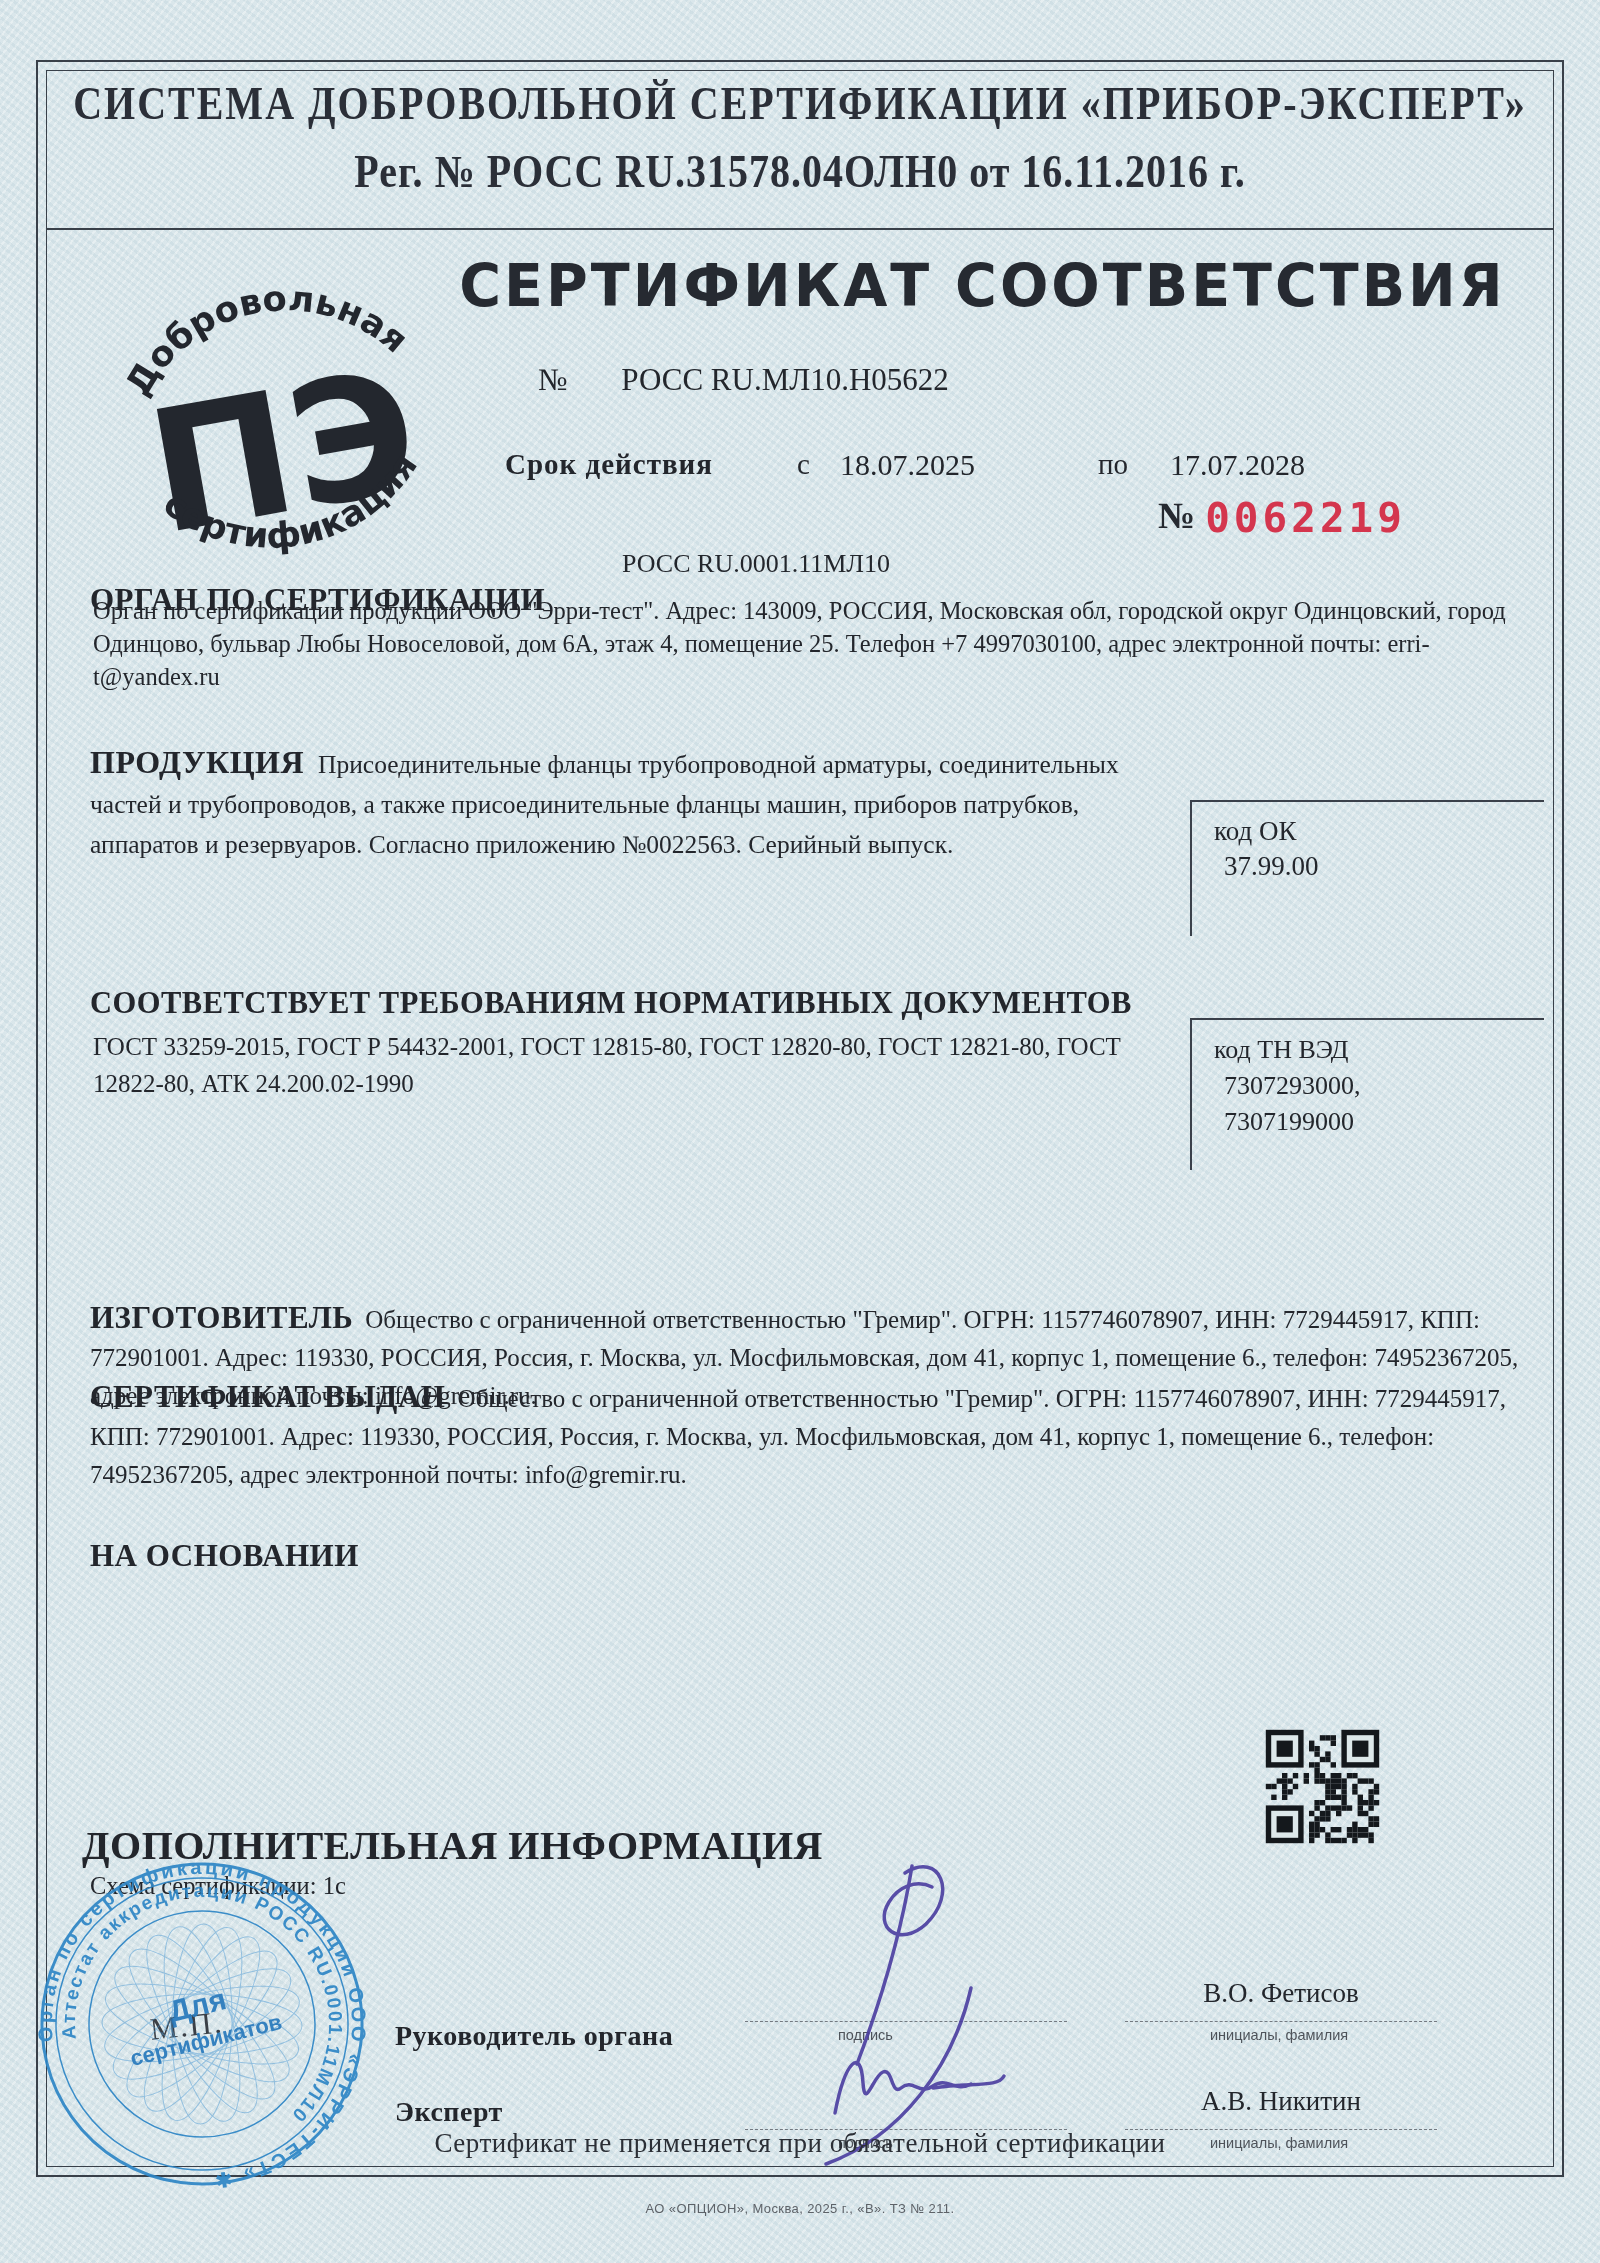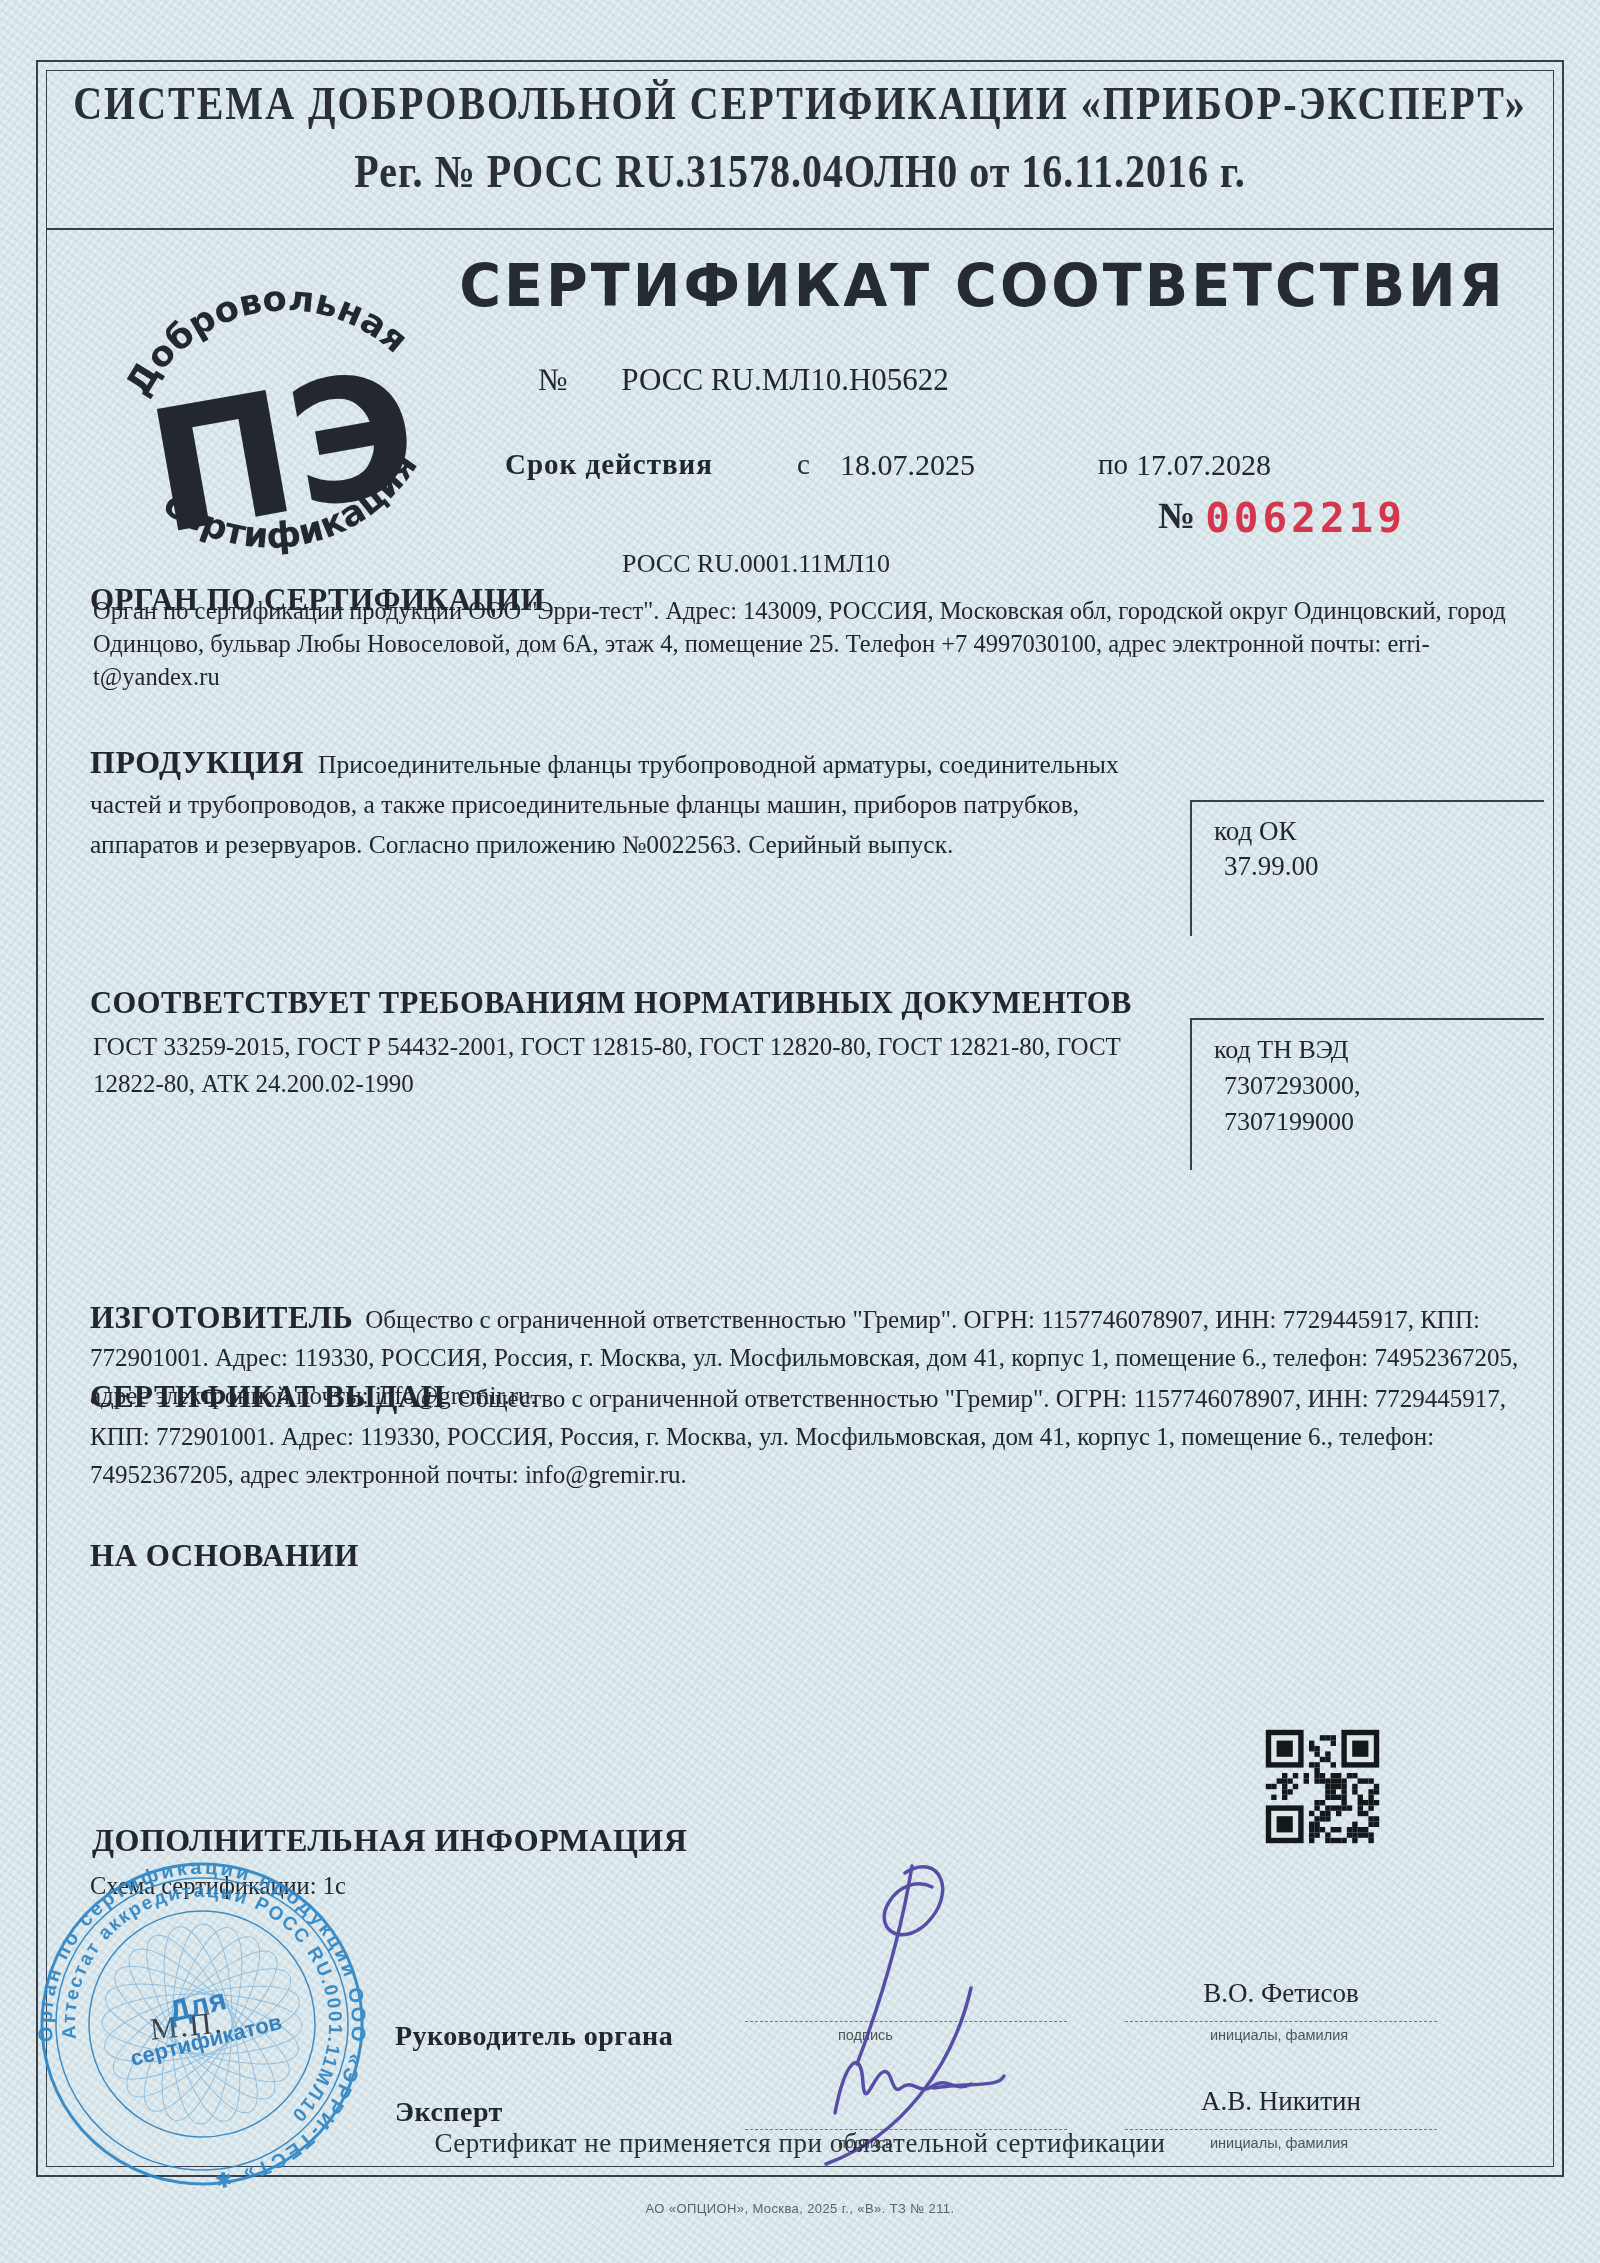--- a/index.html
+++ b/index.html
@@ -26,21 +26,21 @@
     font-family:"DejaVu Sans",sans-serif;font-weight:bold;font-size:57px;letter-spacing:3px;
     color:#262a31;transform:scaleY(1.04);}
 
   .certnum{position:absolute;left:538px;top:362px;font-size:31px;}
   .certnum .no{display:inline-block;margin-right:46px;}
   .validity{position:absolute;left:0;top:448px;width:1600px;font-size:29px;}
   .validity .lbl{position:absolute;left:505px;font-weight:bold;letter-spacing:1px;}
   .validity .c{position:absolute;left:797px;}
   .validity .from{position:absolute;left:840px;font-size:30px;}
   .validity .po{position:absolute;left:1098px;}
-  .validity .to{position:absolute;left:1136px;font-size:30px;}
+  .validity .to{position:absolute;left:1170px;font-size:30px;}
   .serial{position:absolute;top:494px;left:1158px;}
   .serial .no{font-weight:bold;font-size:37px;color:#262a31;vertical-align:top;}
   .serial .digits{font-family:"DejaVu Sans Mono",monospace;font-weight:bold;font-size:41px;letter-spacing:4px;color:#d4364e;margin-left:10px;}
 
   .sec-head{font-weight:bold;letter-spacing:.5px;color:#23262c;}
   .org-head{position:absolute;left:90px;top:552px;font-size:31px;margin-top:30px;}
   .org-code{position:absolute;left:622px;top:549px;font-size:26px;}
   .org-text{position:absolute;left:93px;top:594px;width:1448px;font-size:24.5px;line-height:33px;}
 
   .product{position:absolute;left:90px;top:742px;width:1100px;font-size:25.5px;line-height:40px;}
@@ -59,21 +59,21 @@
   .maker{position:absolute;left:90px;top:1299px;width:1452px;font-size:25px;line-height:38px;}
   .maker .sec-head{font-size:31px;margin-right:12px;}
   .issued{position:absolute;left:90px;top:1378px;width:1452px;font-size:25px;line-height:38px;}
   .issued .sec-head{font-size:31px;margin-right:12px;}
 
   .basis-head{position:absolute;left:90px;top:1538px;font-size:31px;}
   .basis-text{position:absolute;left:100px;top:1586px;width:1420px;font-size:25.5px;line-height:42px;}
 
   .qr{position:absolute;left:1262px;top:1726px;width:124px;height:124px;}
 
-  .add-head{position:absolute;left:92px;top:1822px;font-size:32px;}
+  .add-head{position:absolute;left:82px;top:1822px;font-size:40px;}
   .add-text{position:absolute;left:90px;top:1872px;font-size:24.5px;}
 
   .mp{position:absolute;left:150px;top:2008px;font-size:31px;color:#3a3f46;transform:rotate(-6deg);letter-spacing:2px;}
   .stamp{position:absolute;left:28px;top:1850px;width:348px;height:348px;transform:rotate(-14deg);opacity:.92;}
   .stamp svg{width:100%;height:100%;}
 
   .sigrow-label{position:absolute;font-weight:bold;font-size:28px;letter-spacing:.5px;}
   .lab1{left:395px;top:1988px;margin-top:32px;}
   .lab2{left:395px;top:2096px;}
   .sigline{position:absolute;border-top:1.5px dashed #737981;}

